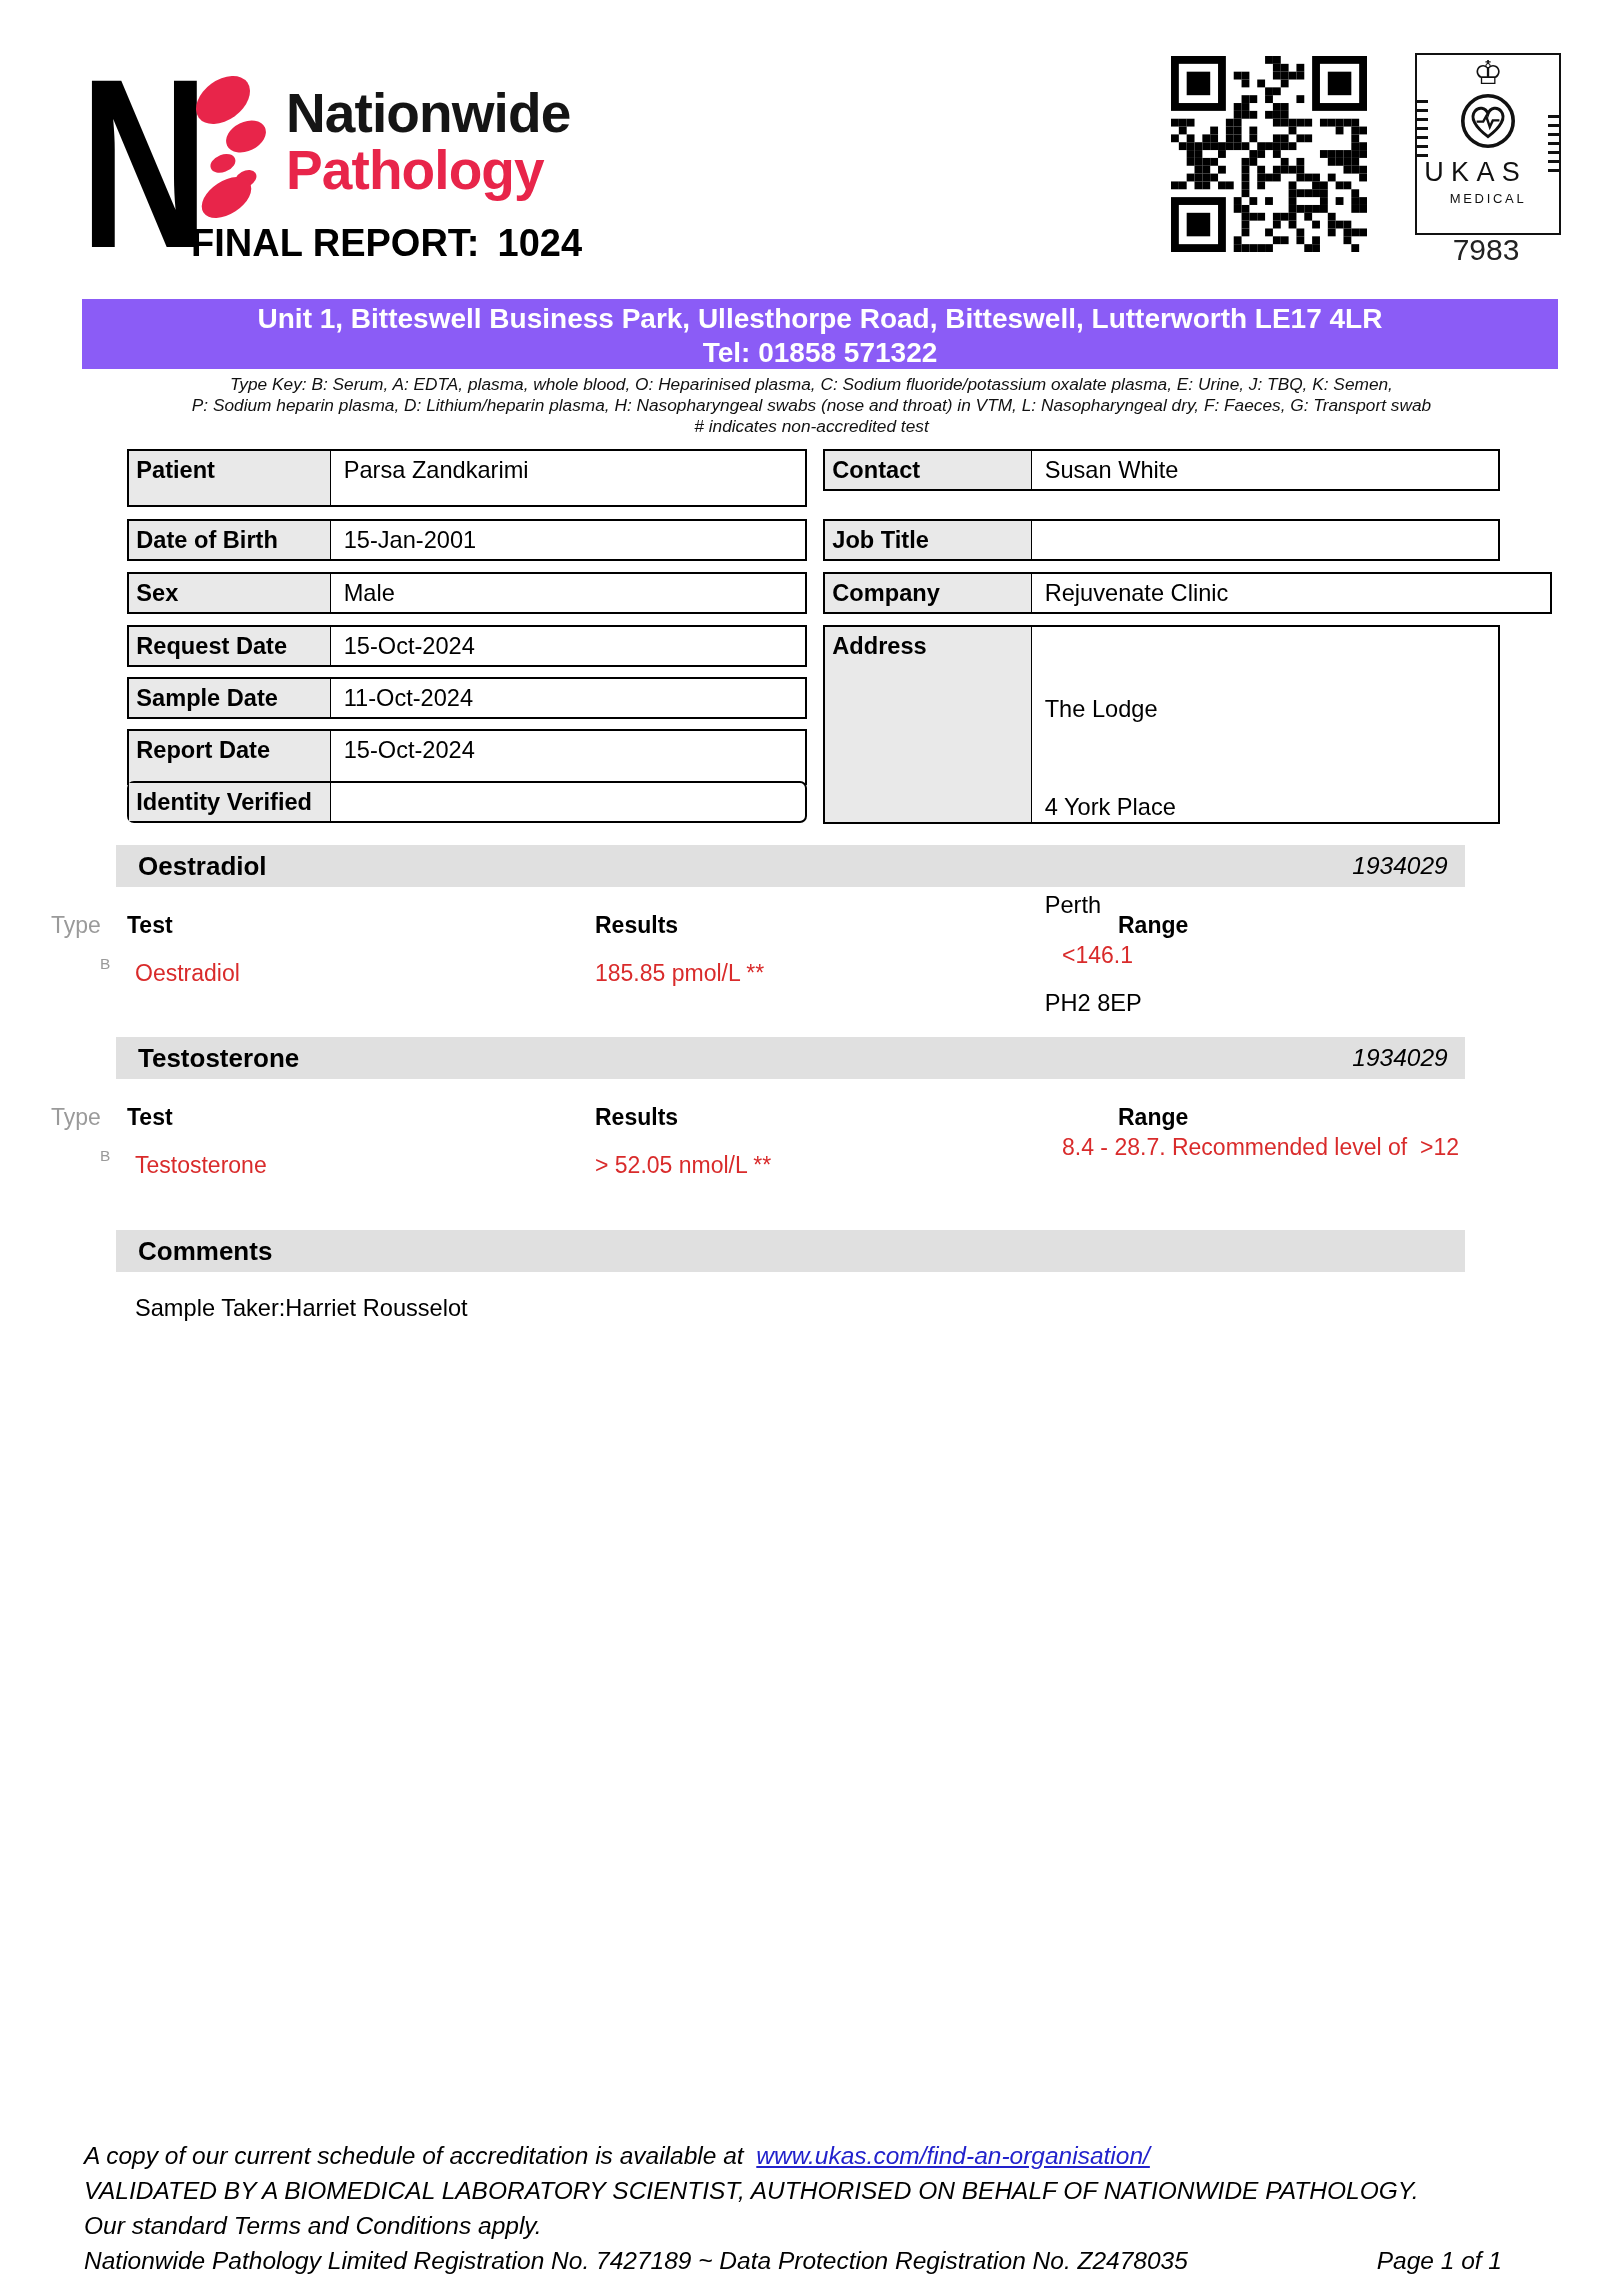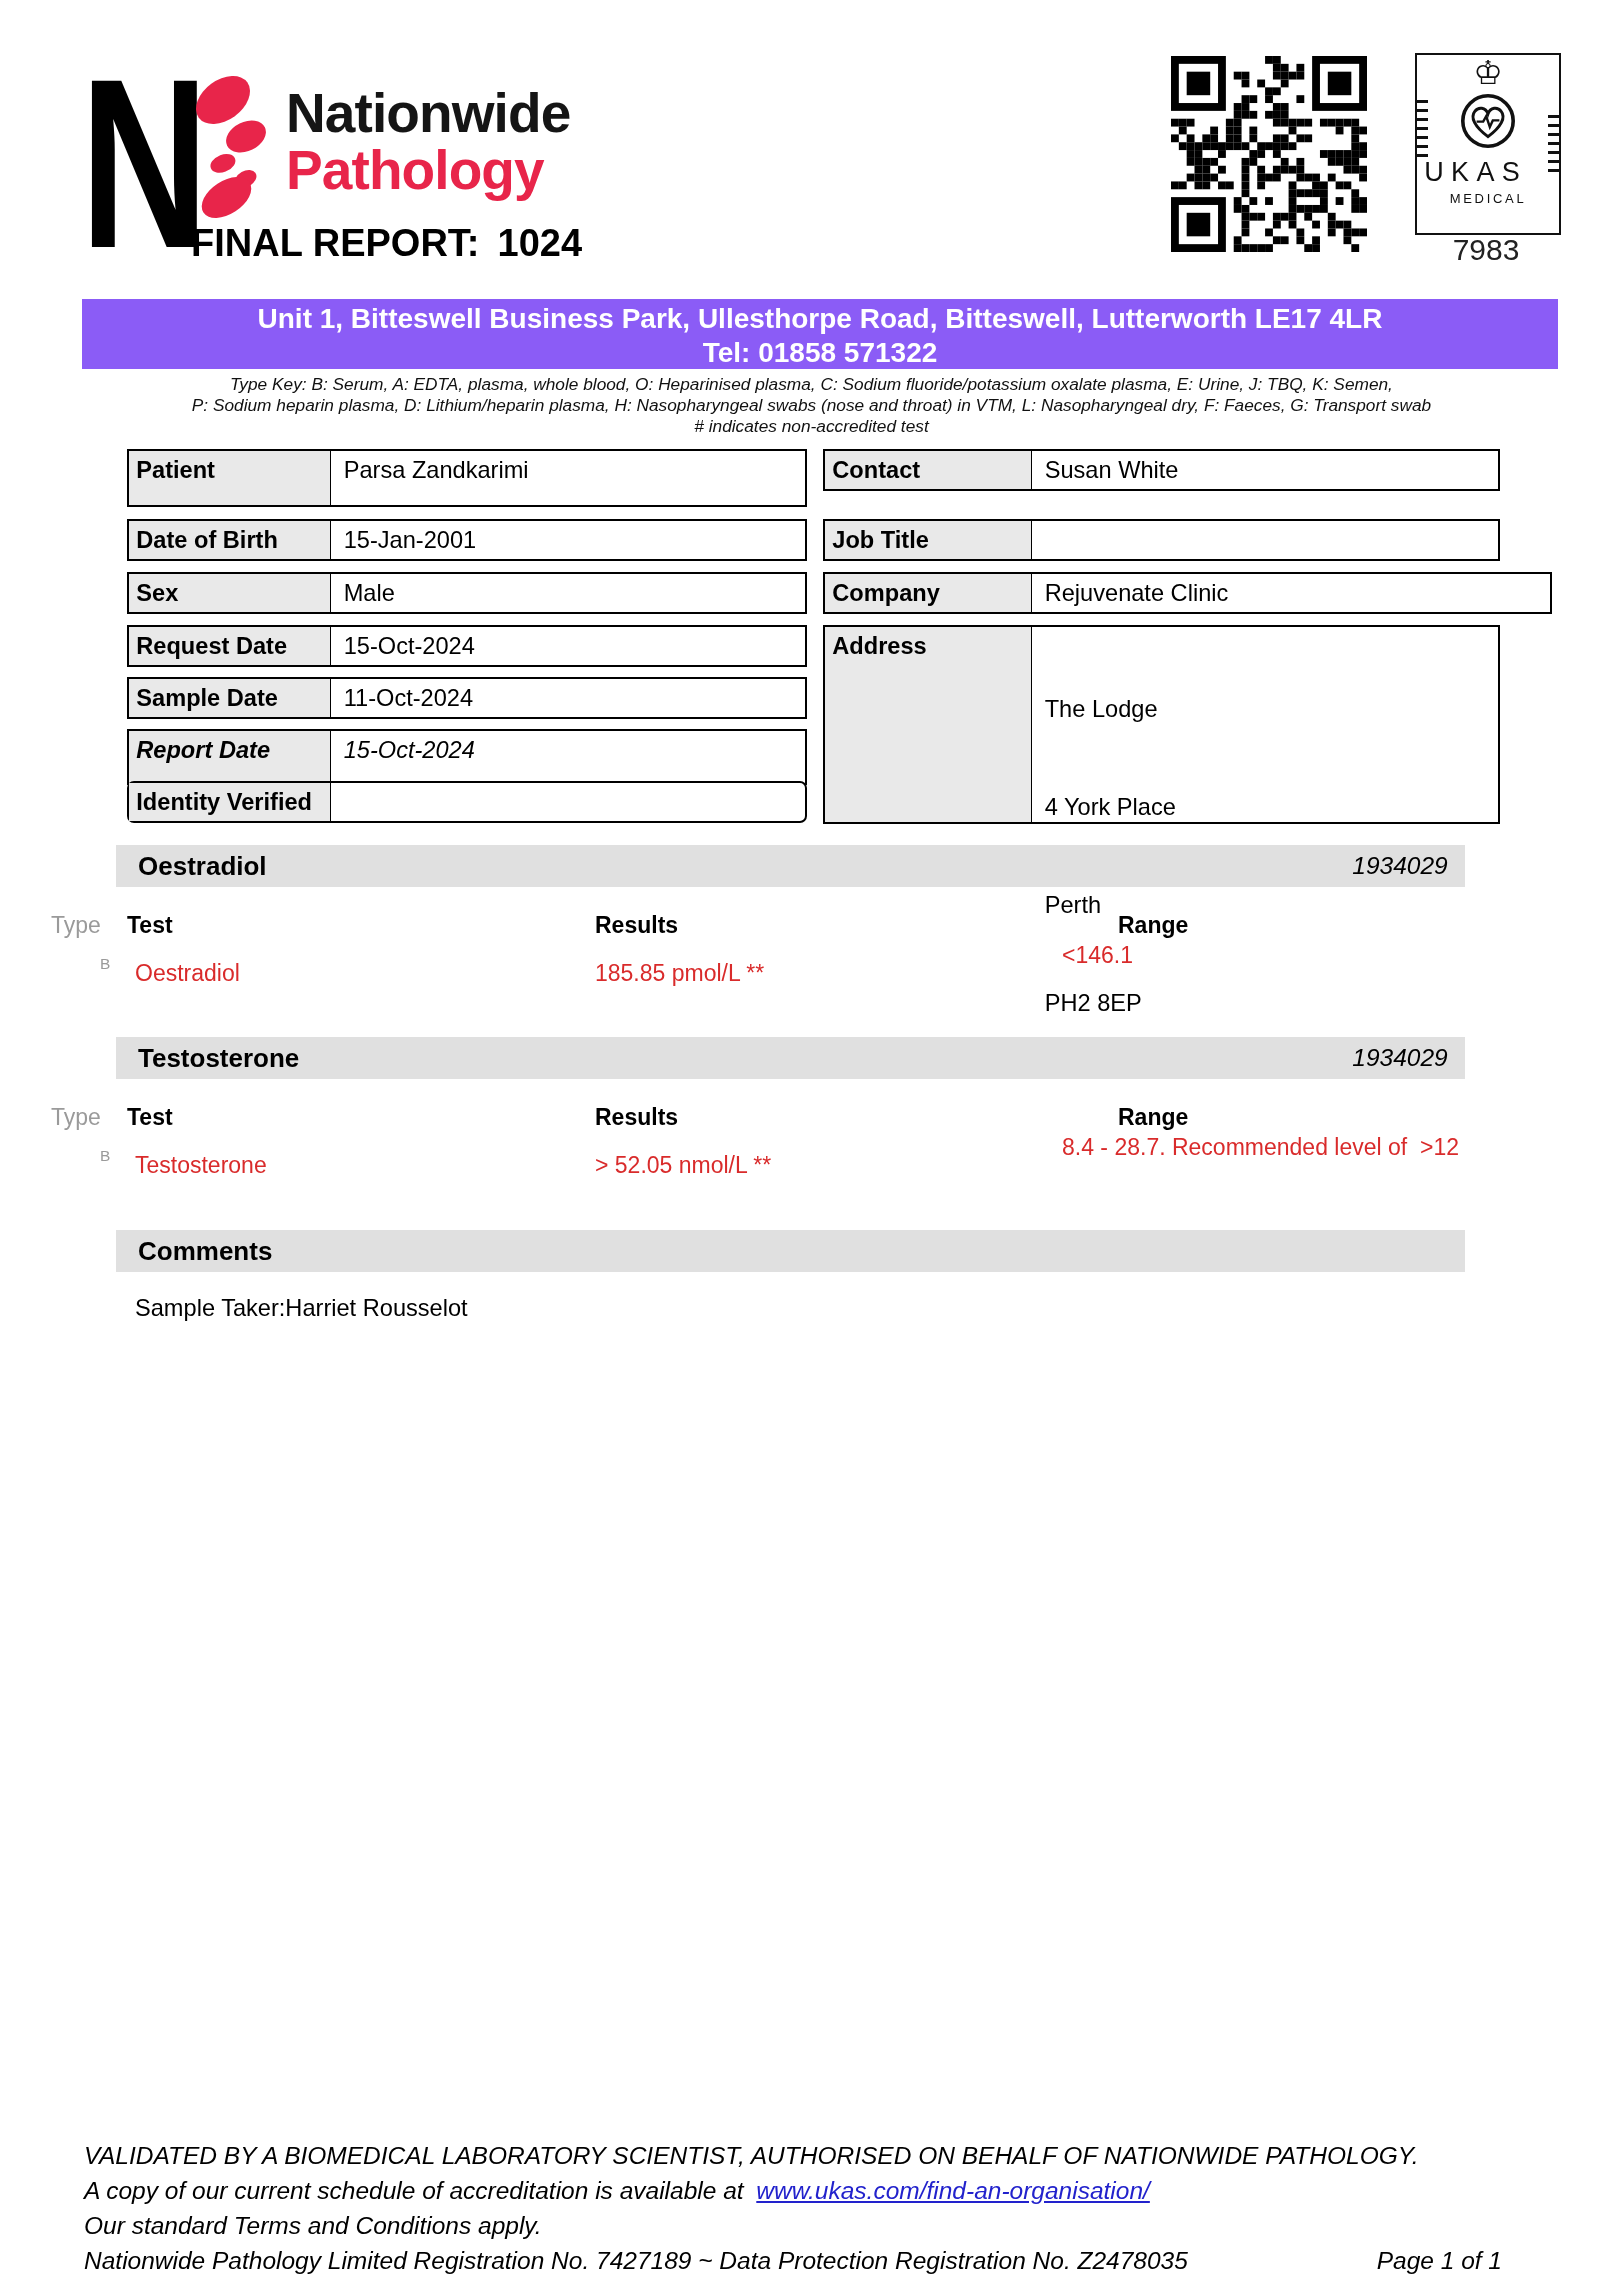--- a/index.html
+++ b/index.html
@@ -347,21 +347,21 @@
       <div class="info-value">Male</div>
     </div>
     <div class="info-row" style="left:127px;top:625px;width:680px;height:42px;">
       <div class="info-label">Request Date</div>
       <div class="info-value">15-Oct-2024</div>
     </div>
     <div class="info-row" style="left:127px;top:677px;width:680px;height:42px;">
       <div class="info-label">Sample Date</div>
       <div class="info-value">11-Oct-2024</div>
     </div>
-    <div class="info-row" style="left:127px;top:729px;width:680px;height:56px;font-style:italic;">
+    <div class="info-row" style="left:127px;top:729px;width:680px;height:56px;">
       <div class="info-label">Report Date</div>
       <div class="info-value">15-Oct-2024</div>
     </div>
     <div class="info-row" style="left:127px;top:781px;width:680px;height:42px;border-radius:7px;">
       <div class="info-label">Identity Verified</div>
       <div class="info-value"></div>
     </div>
   </div>
 
   <div class="right-col">
@@ -419,22 +419,22 @@
   </div>
 
   <div class="section" style="top:1230px;">
     <div class="section-bar">
       <span class="section-title">Comments</span>
     </div>
     <div class="comments-body">Sample Taker:Harriet Rousselot</div>
   </div>
 
   <div class="footer">
+    <div class="f-line"><span>A copy of our current schedule of accreditation is available at</span><a class="f-link" href="#">www.ukas.com/find-an-organisation/</a></div>
     <div class="f-line">VALIDATED BY A BIOMEDICAL LABORATORY SCIENTIST, AUTHORISED ON BEHALF OF NATIONWIDE PATHOLOGY.</div>
-    <div class="f-line"><span>A copy of our current schedule of accreditation is available at</span><a class="f-link" href="#">www.ukas.com/find-an-organisation/</a></div>
     <div class="f-line">Our standard Terms and Conditions apply.</div>
     <div class="f-line f-last">
       <span>Nationwide Pathology Limited Registration No. 7427189 ~ Data Protection Registration No. Z2478035</span>
       <span>Page 1 of 1</span>
     </div>
   </div>
 
 </div>
 
 

